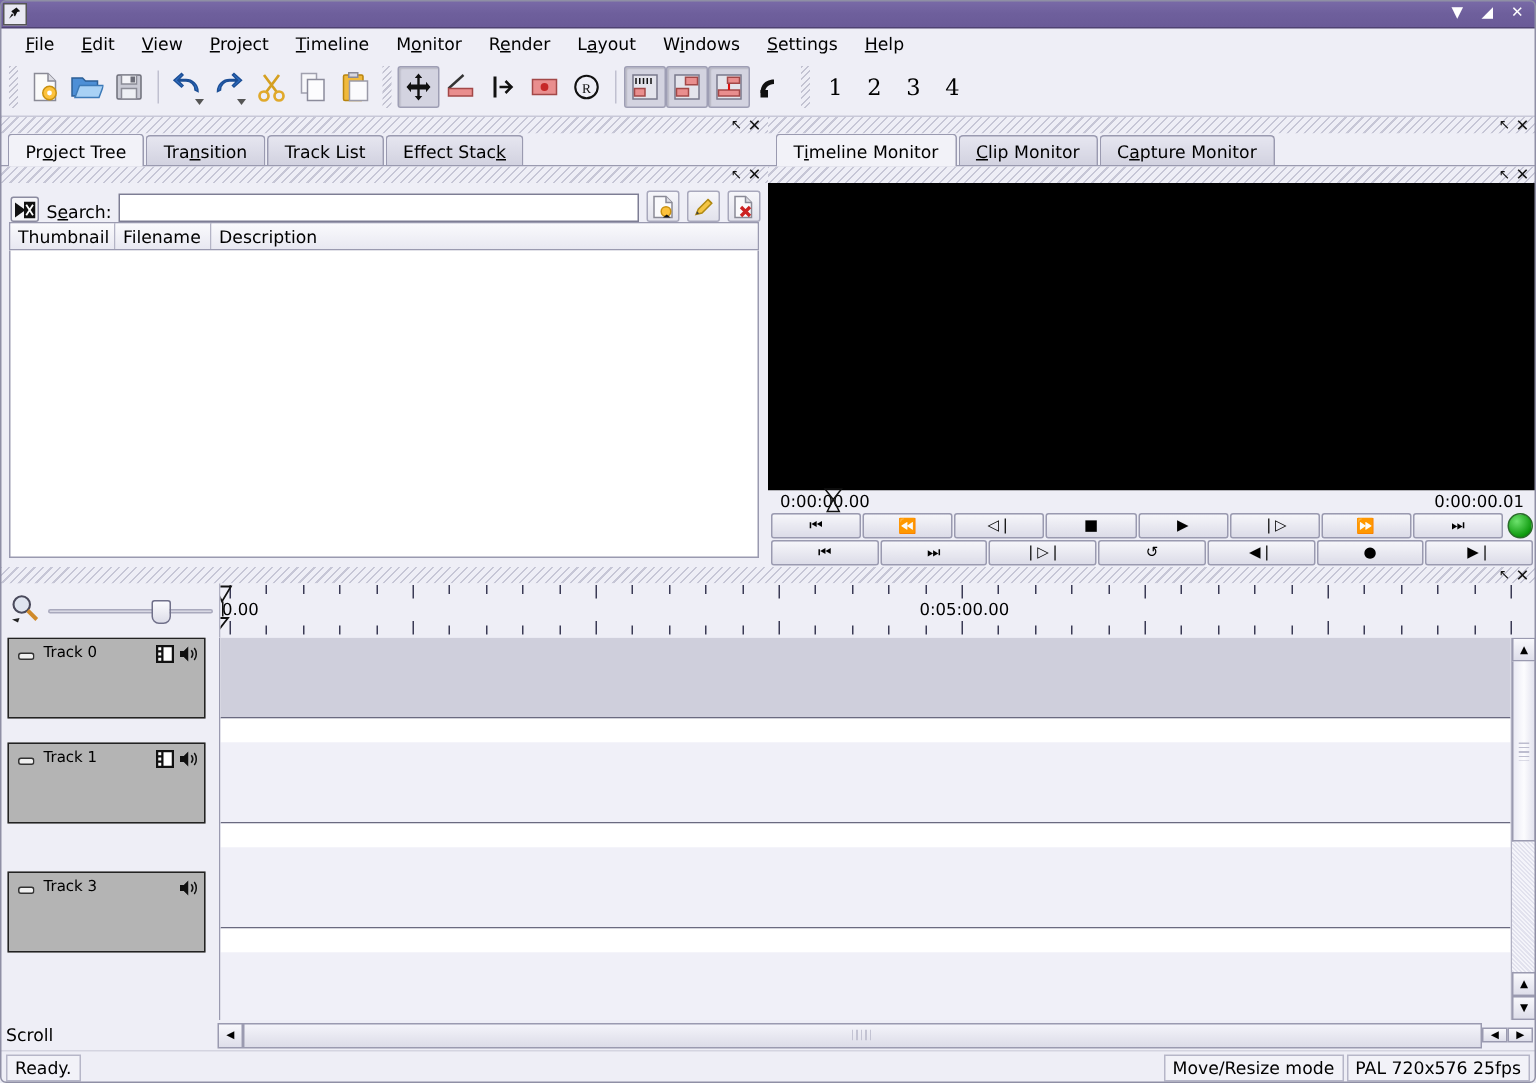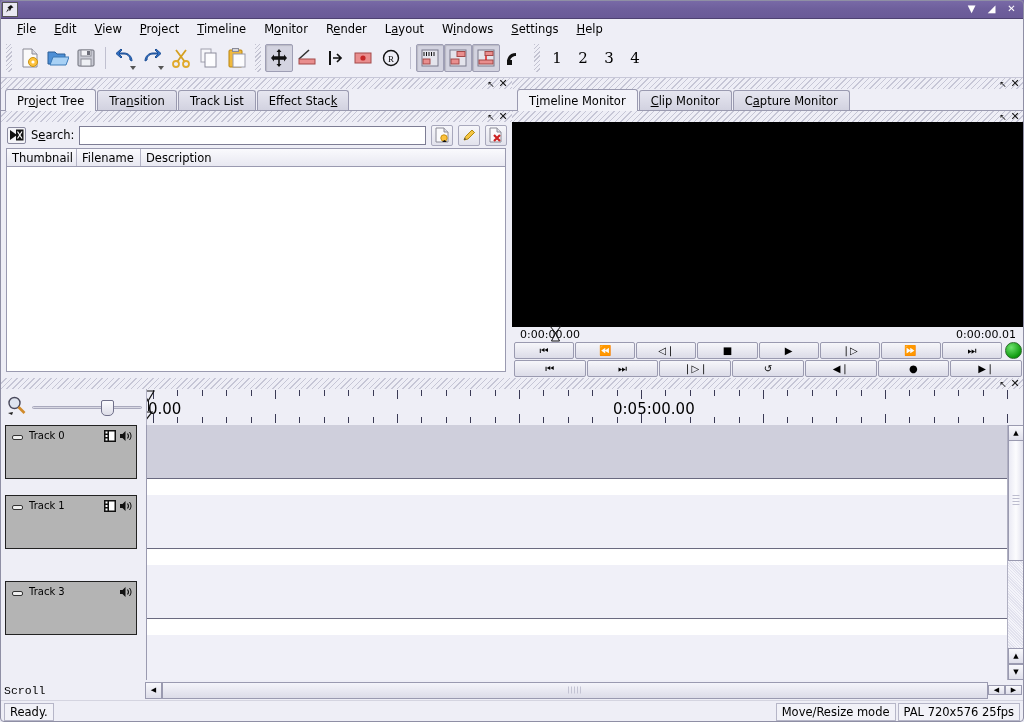--- a/index.html
+++ b/index.html
@@ -121,21 +121,21 @@
   }
   .tab u { text-decoration: underline; }
 
   
   #mainarea { display: flex; height: 300px; }
   #leftdock { width: 512px; display: flex; flex-direction: column; }
   #rightdock { width: 512px; display: flex; flex-direction: column; }
 
   
   #searchbar {
-    height: 26px; display: flex; align-items: center;
+    height: 26px; display: flex; align-items: flex-end;
     padding: 0 5px 0 7px; gap: 5px; background: #eeeef6;
   }
   .sbtn-x {
     width: 19px; height: 17px; background: #f4f4f8;
     border: 1px solid #8b8ba0; border-radius: 2px;
     display: flex; align-items: center; justify-content: center;
     cursor: pointer;
   }
   #searchbar label { font-size: 11.5px; }
   #searchbar label u { text-decoration: underline; }
@@ -204,21 +204,21 @@
   #zoomslider .handle {
     position: absolute; top: 4px; left: 63%; width: 13px; height: 16px;
     background: linear-gradient(to bottom,#fbfbfe,#dddde8);
     border: 1px solid #70708a; border-radius: 2px 2px 5px 5px;
   }
   #ruler { flex: 1; position: relative; overflow: hidden; background: #eeeef6; }
   #ruler .tick {
     position: absolute; width: 1px; background: #3a3a55;
   }
   #ruler .lbl {
-    position: absolute; top: 11px; font-size: 15px; color: #000;
+    position: absolute; top: 11px; font-size: 11px; color: #000;
     white-space: nowrap;
   }
   .playhead {
     position: absolute; width: 11px; height: 34px; top: 1px;
     pointer-events: none;
   }
 
   #tracksarea { flex: 1; display: flex; overflow: hidden; }
   #trackheads {
     width: 147px; background: #eeeef6;
@@ -269,21 +269,21 @@
       to bottom, #bdbdcf 0 1px, transparent 1px 3px);
   }
   .sbtrough { flex: 1;
     background-image: repeating-linear-gradient(45deg,
       #e2e2ee 0 1px, #f4f4fa 1px 2px); }
 
   #hscrollrow {
     height: 20px; display: flex; align-items: center;
     background: #eeeef6; padding-right: 2px;
   }
-  #scrolllabel { width: 145px; font-size: 11.5px; padding-left: 4px; font-family: Liberation Mono, monospace; }
+  #scrolllabel { width: 145px; font-size: 11.5px; padding-left: 4px; }
   .hsb { flex: 1; display: flex; height: 17px; }
   .hsbthumb {
     flex: 1; border: 1px solid #9a9ab0;
     background: linear-gradient(to bottom,#f4f4fa,#dcdce8);
     position: relative; cursor: pointer;
   }
   .hsbthumb .grp {
     position: absolute; left: 50%; top: 50%;
     transform: translate(-50%,-50%);
     width: 14px; height: 7px;

